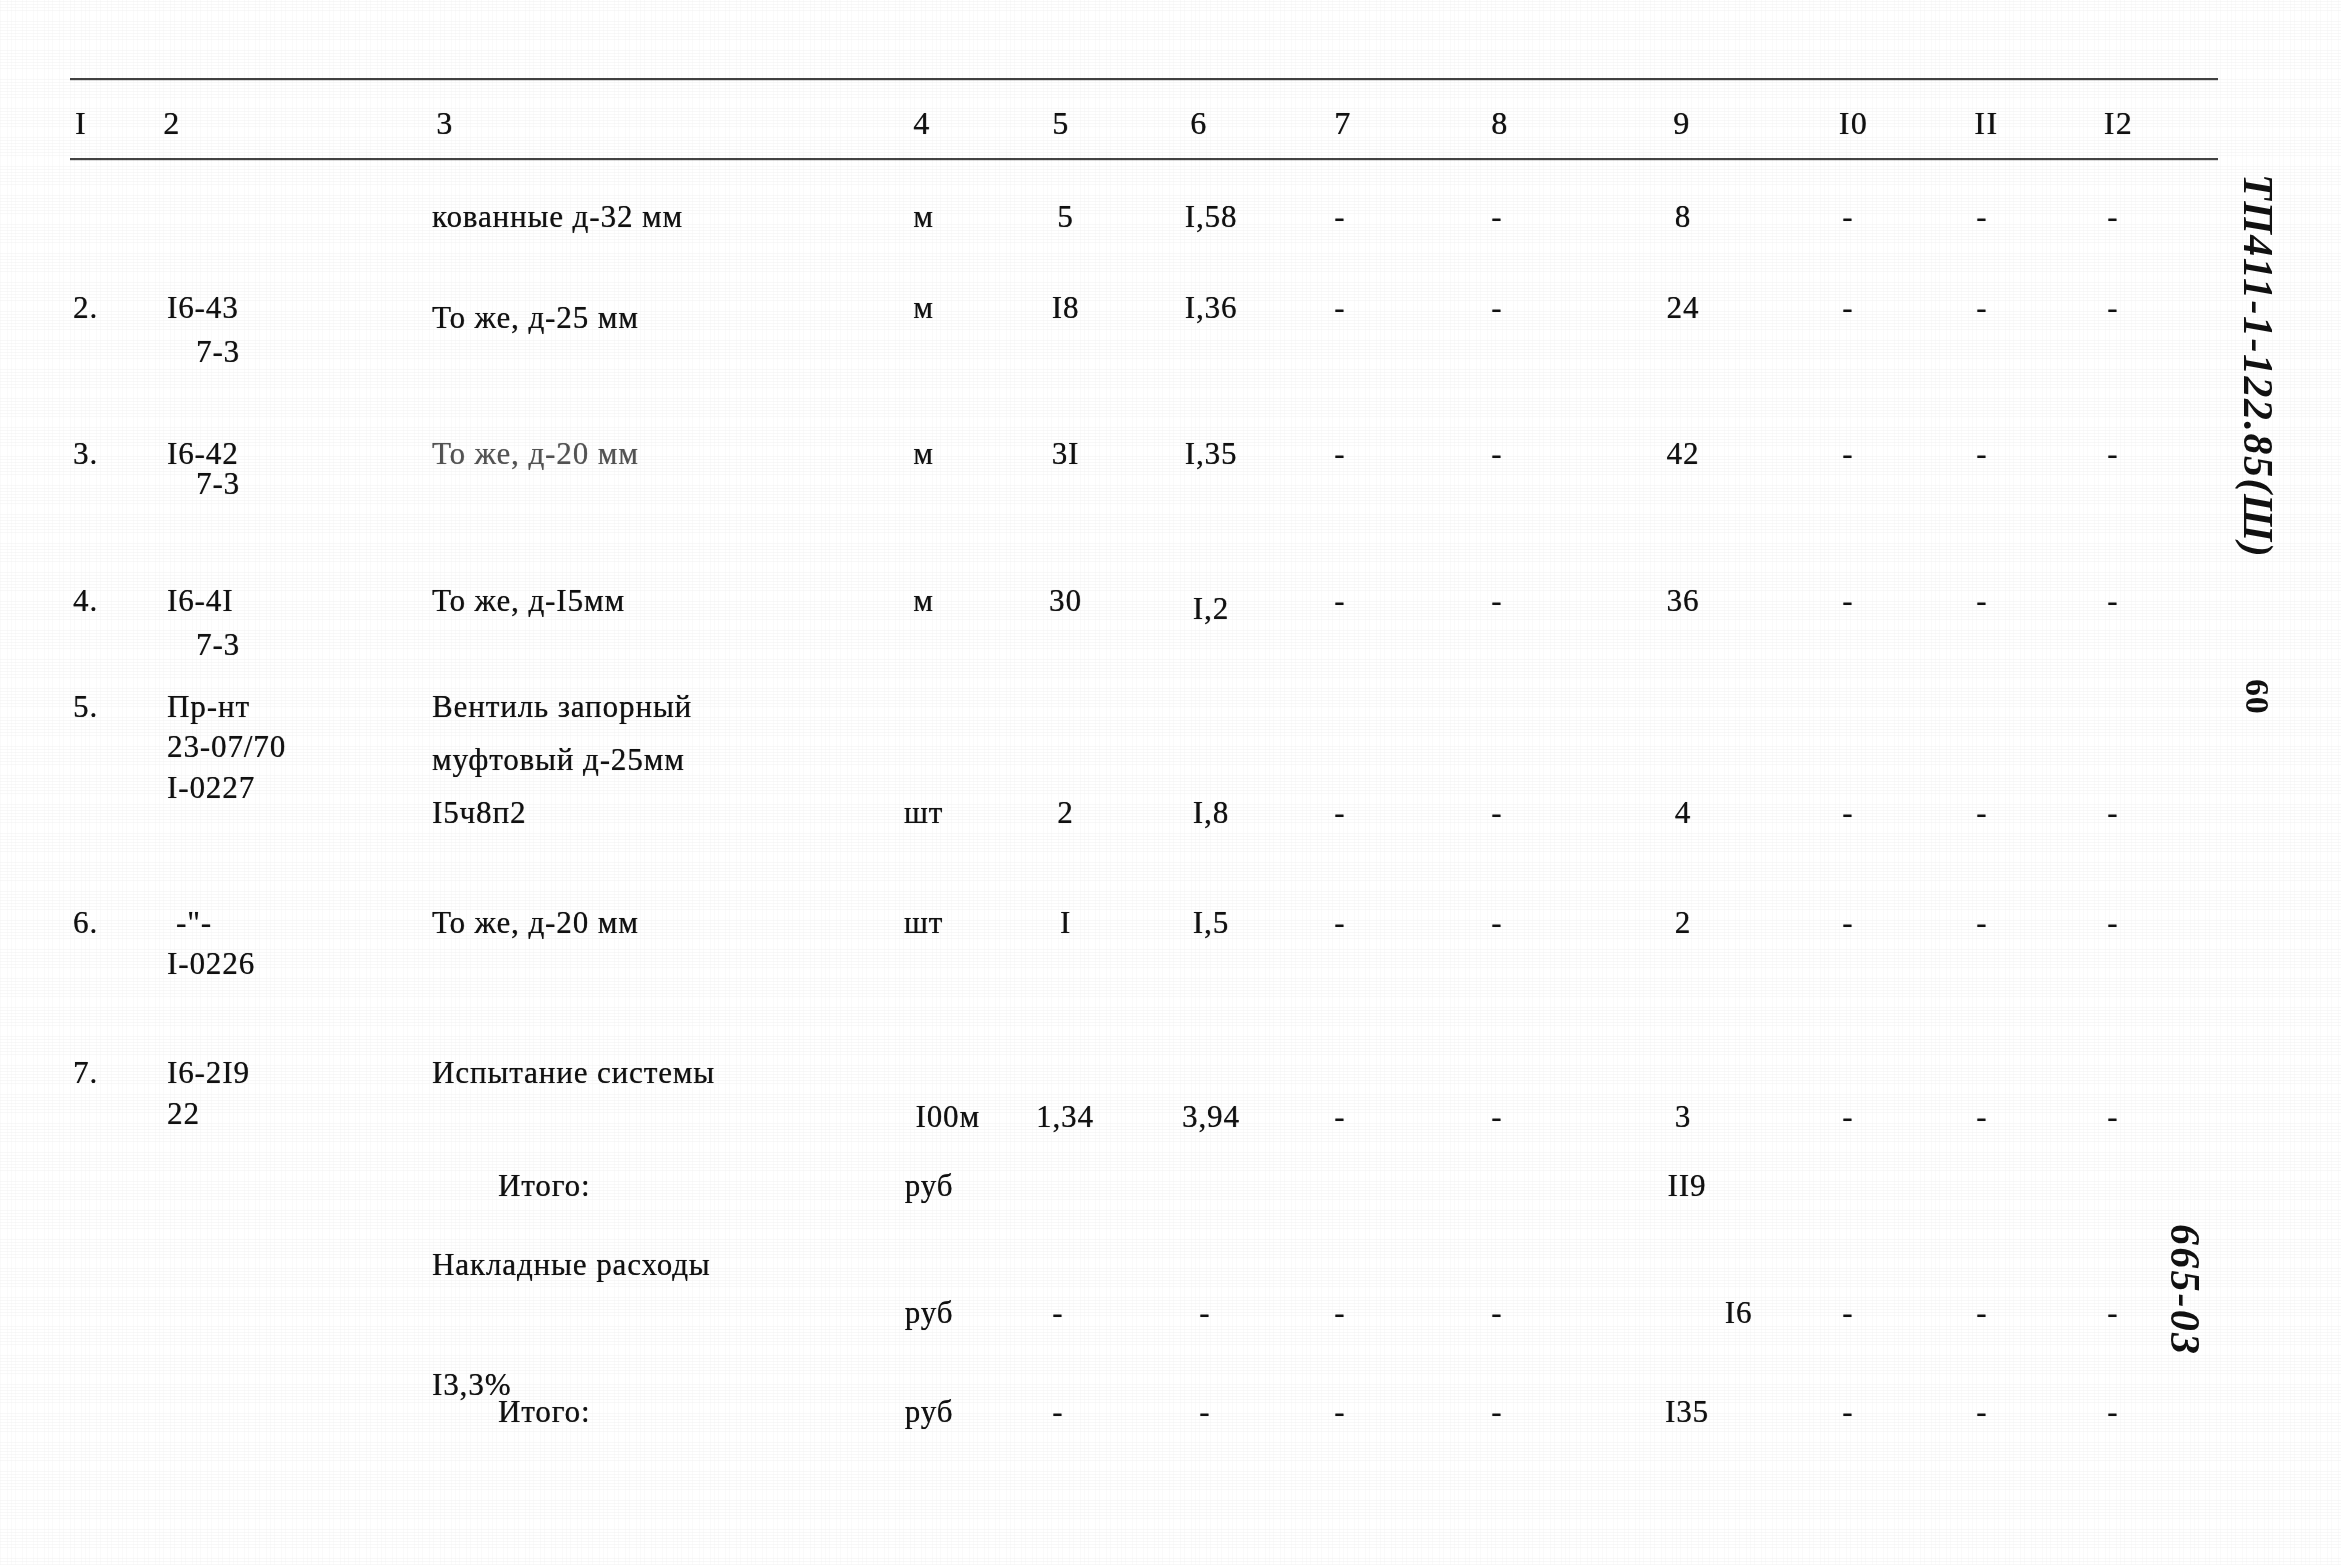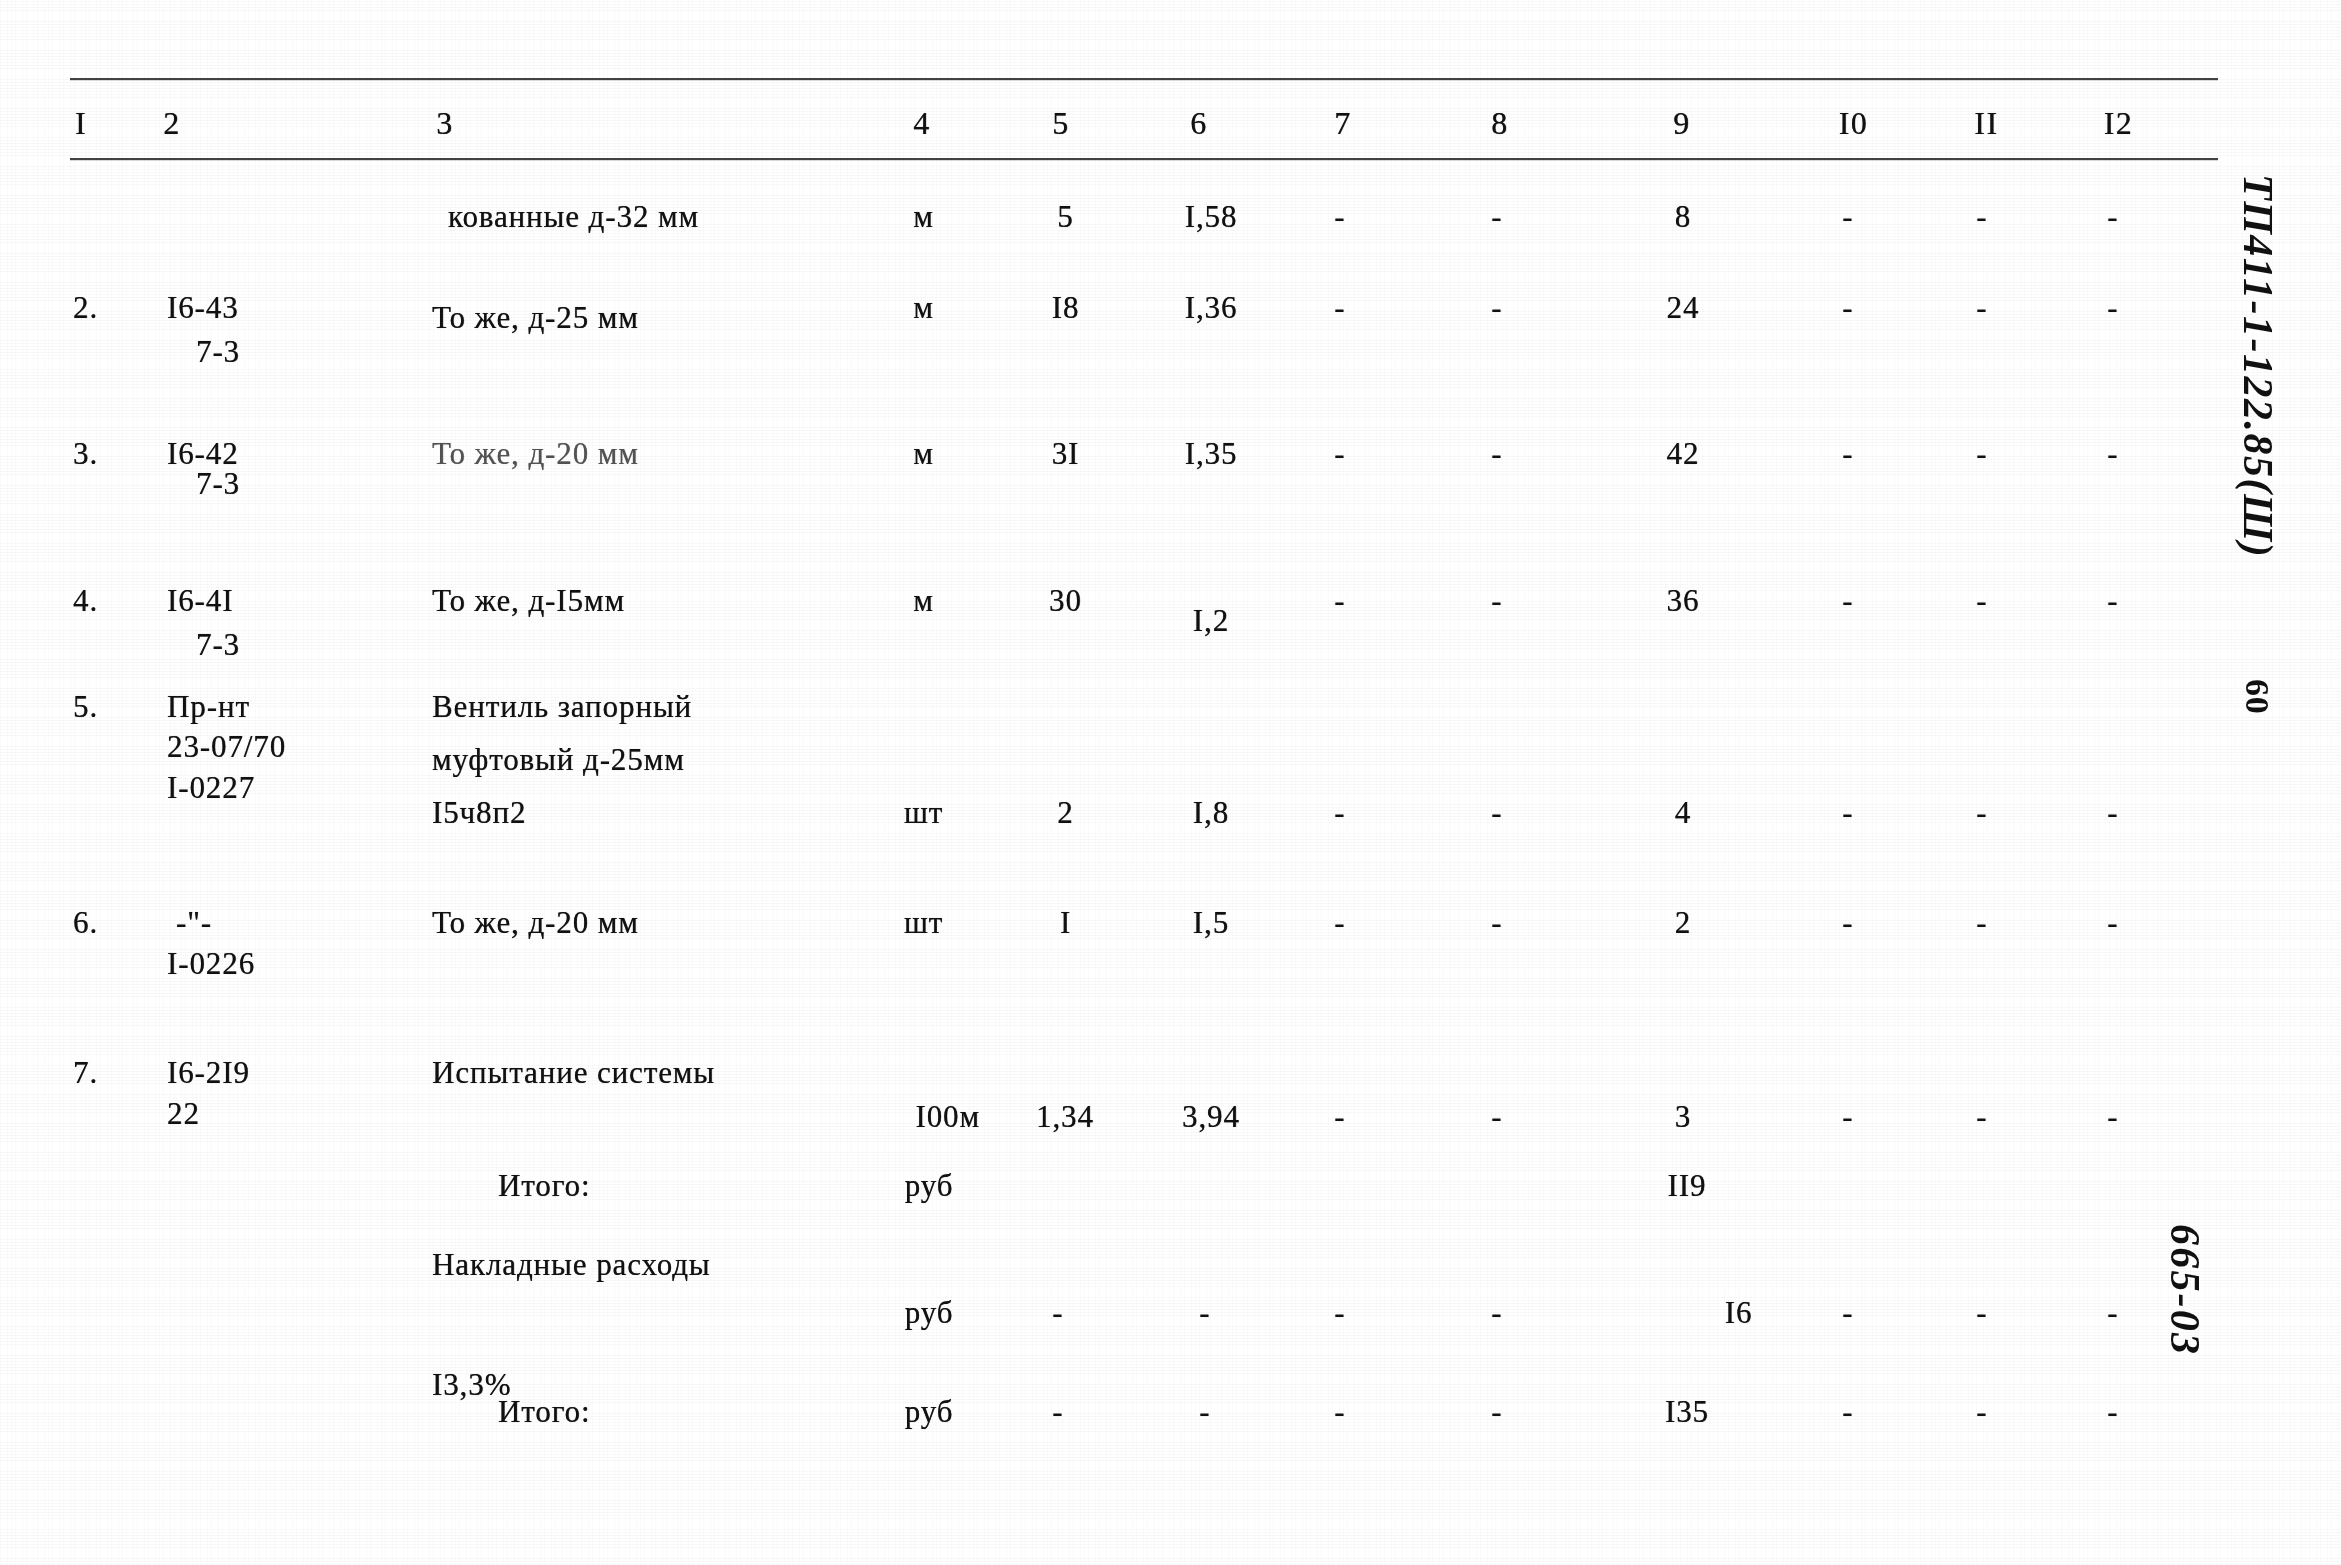--- a/index.html
+++ b/index.html
@@ -137,21 +137,21 @@
     <div class="cell hdr num" style="left:1321px;top:102px; width:44px;">7</div>
     <div class="cell hdr num" style="left:1478px;top:102px; width:44px;">8</div>
     <div class="cell hdr num" style="left:1660px;top:102px; width:44px;">9</div>
     <div class="cell hdr num" style="left:1828px;top:102px; width:51px;">I0</div>
     <div class="cell hdr num" style="left:1961px;top:102px; width:51px;">II</div>
     <div class="cell hdr num" style="left:2093px;top:102px; width:51px;">I2</div>
 
     <div class="cell lead">
       <span></span>
     </div>
-    <div class="cell lead" style="left:448px; top:196px;">кованные д-32 мм</div>
+    <div class="cell lead" style="left:432px; top:196px;">кованные д-32 мм</div>
     <div class="cell num" style="left:894px;top:196px; width:59px;">м</div>
     <div class="cell num" style="left:1025px;top:196px; width:81px;">5</div>
     <div class="cell num" style="left:1156px;top:196px; width:110px;">I,58</div>
     <div class="dash" style="left:1314px;top:196px; width:51px;">-</div>
     <div class="dash" style="left:1471px;top:196px; width:51px;">-</div>
     <div class="cell num" style="left:1639px;top:196px; width:88px;">8</div>
     <div class="dash" style="left:1822px;top:196px; width:51px;">-</div>
     <div class="dash" style="left:1956px;top:196px; width:51px;">-</div>
     <div class="dash" style="left:2087px;top:196px; width:51px;">-</div>
 
@@ -182,21 +182,21 @@
     <div class="dash" style="left:1822px;top:433px; width:51px;">-</div>
     <div class="dash" style="left:1956px;top:433px; width:51px;">-</div>
     <div class="dash" style="left:2087px;top:433px; width:51px;">-</div>
 
     <div class="cell lead" style="left:73px; top:580px;">4.</div>
     <div class="cell lead" style="left:167px; top:580px;">I6-4I</div>
     <div class="cell lead" style="left:196px; top:624px;">7-3</div>
     <div class="cell lead" style="left:432px; top:580px;text-align:center;">То же, д-I5мм</div>
     <div class="cell num" style="left:894px;top:580px; width:59px;">м</div>
     <div class="cell num" style="left:1025px;top:580px; width:81px;">30</div>
-    <div class="cell num" style="left:1156px;top:600px; width:110px;">I,2</div>
+    <div class="cell num" style="left:1156px;top:588px; width:110px;">I,2</div>
     <div class="dash" style="left:1314px;top:580px; width:51px;">-</div>
     <div class="dash" style="left:1471px;top:580px; width:51px;">-</div>
     <div class="cell num" style="left:1639px;top:580px; width:88px;">36</div>
     <div class="dash" style="left:1822px;top:580px; width:51px;">-</div>
     <div class="dash" style="left:1956px;top:580px; width:51px;">-</div>
     <div class="dash" style="left:2087px;top:580px; width:51px;">-</div>
 
     <div class="cell lead" style="left:73px; top:686px;">5.</div>
     <div class="cell lead" style="left:167px; top:686px;">Пр-нт</div>
     <div class="cell lead" style="left:167px; top:726px;">23-07/70</div>

